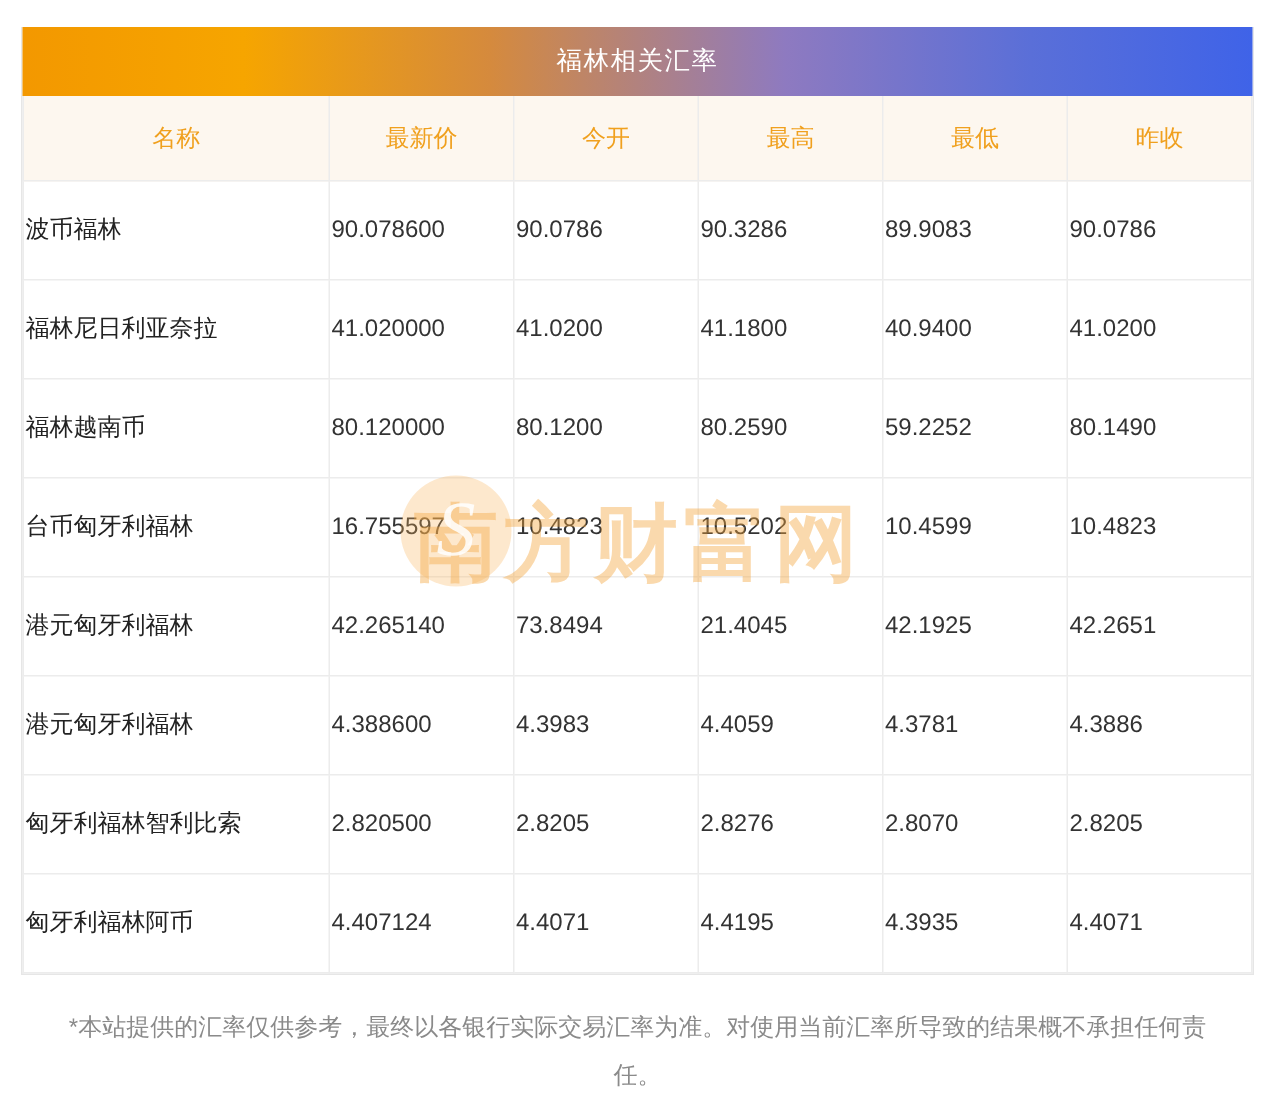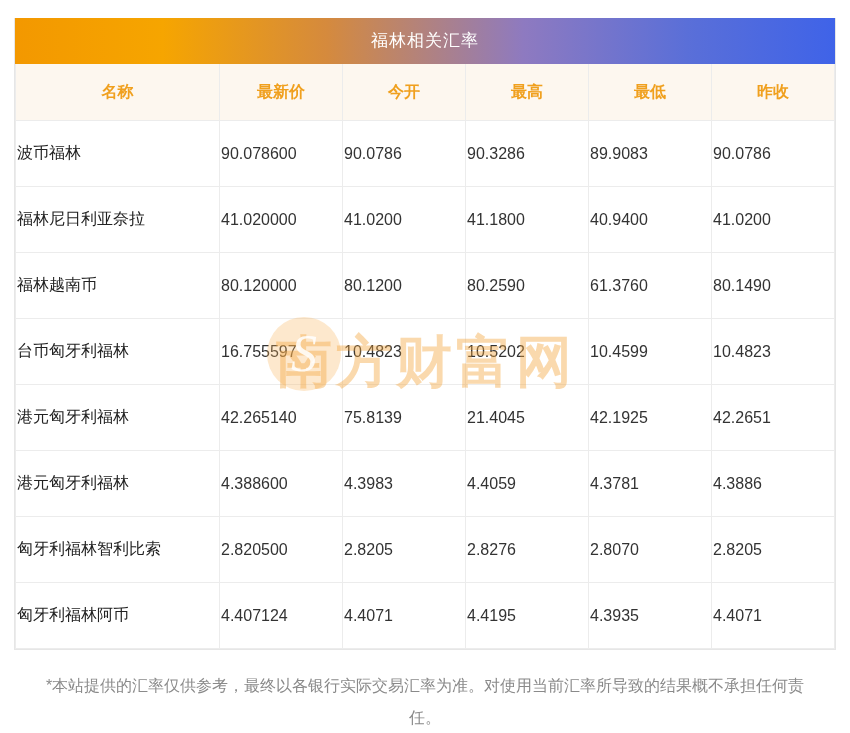--- a/index.html
+++ b/index.html
@@ -39,21 +39,21 @@
   }
   table {
     width: 100%;
     border-collapse: collapse;
     table-layout: fixed;
   }
   thead th {
     background: #fdf7ef;
     color: #f0a01e;
     font-size: 16px;
-    font-weight: bold;
+    font-weight: normal;
     height: 54px;
     border: 1px solid #ececec;
     border-top: none;
     text-align: center;
   }
   tbody td {
     height: 63px;
     border: 1px solid #ececec;
     font-size: 16px;
     color: #333333;
@@ -168,35 +168,35 @@
           <td>41.0200</td>
           <td>41.1800</td>
           <td>40.9400</td>
           <td>41.0200</td>
         </tr>
         <tr>
           <td class="name">福林越南币</td>
           <td>80.120000</td>
           <td>80.1200</td>
           <td>80.2590</td>
-          <td>61.3760</td>
+          <td>59.2252</td>
           <td>80.1490</td>
         </tr>
         <tr>
           <td class="name">台币匈牙利福林</td>
           <td>16.755597</td>
           <td>10.4823</td>
           <td>10.5202</td>
           <td>10.4599</td>
           <td>10.4823</td>
         </tr>
         <tr>
           <td class="name">港元匈牙利福林</td>
           <td>42.265140</td>
-          <td>75.8139</td>
+          <td>73.8494</td>
           <td>21.4045</td>
           <td>42.1925</td>
           <td>42.2651</td>
         </tr>
         <tr>
           <td class="name">港元匈牙利福林</td>
           <td>4.388600</td>
           <td>4.3983</td>
           <td>4.4059</td>
           <td>4.3781</td>

